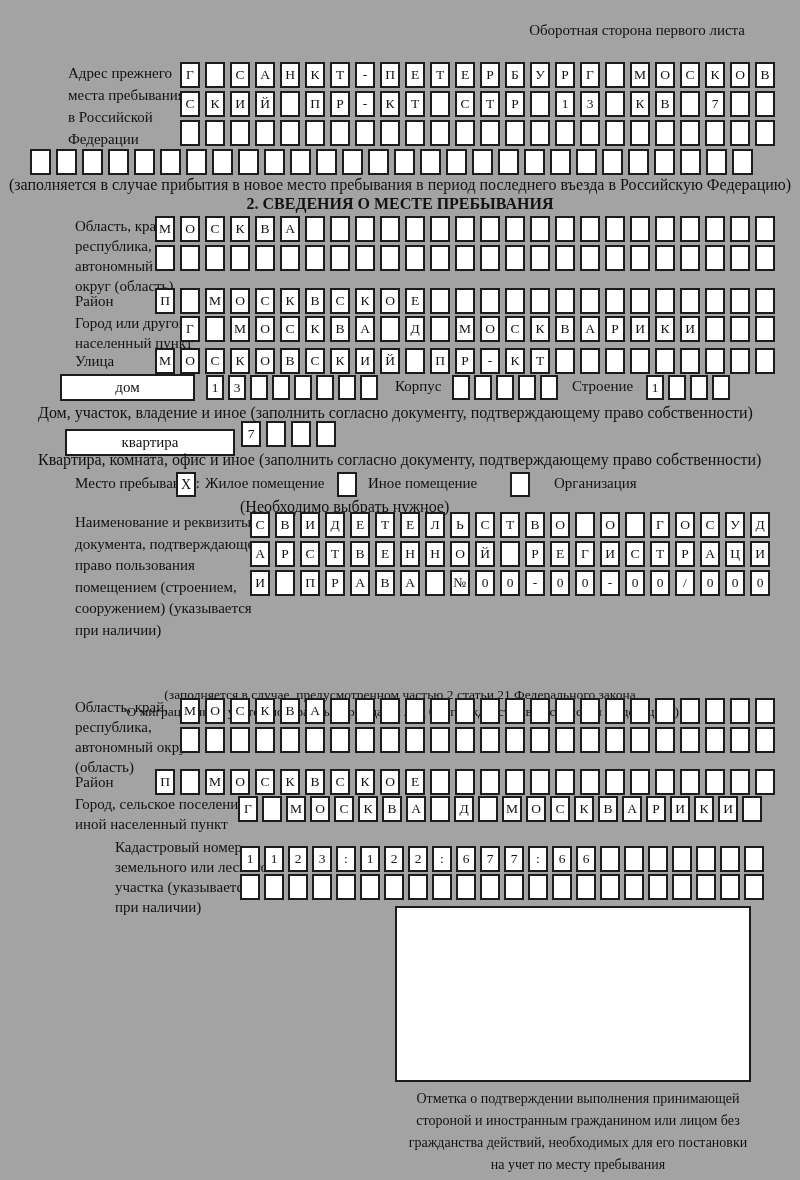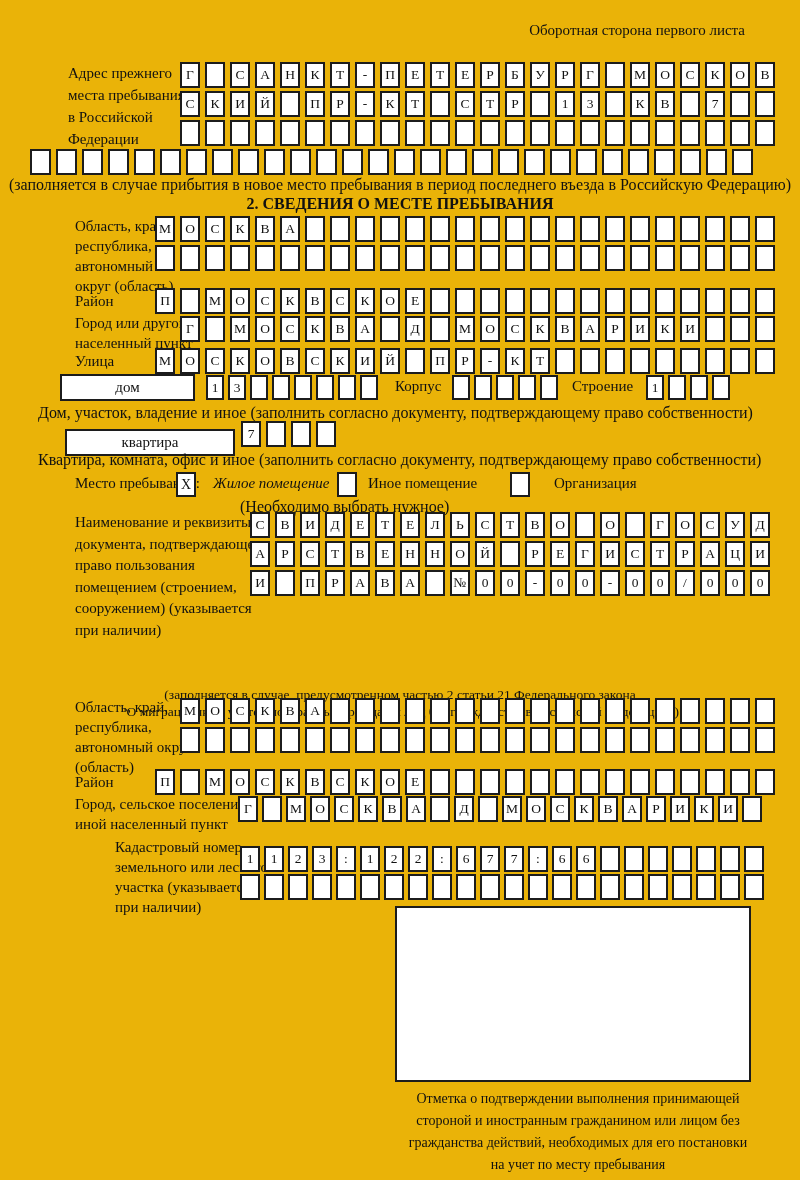--- a/index.html
+++ b/index.html
@@ -1,16 +1,16 @@
 <!DOCTYPE html>
 <html><head>
 <meta charset="utf-8">
 <style>
   html,body{margin:0;padding:0;background:#fff;}
-  #page{position:relative;width:800px;height:1180px;background:#eab308;overflow:hidden;
+  #page{position:relative;width:800px;height:1180px;background:#a3a3a3;overflow:hidden;
         font-family:"Liberation Serif",serif;color:#111;}
   .lbl{position:absolute;font-size:15px;line-height:22px;white-space:pre-line;}
   .lbl.lh20{line-height:20px;}
   .lbl.lh21{line-height:21.5px;}
   .cap{position:absolute;font-size:16px;}
   .cap.center{left:0;width:800px;text-align:center;}
   .title{position:absolute;left:0;width:800px;text-align:center;font-weight:bold;font-size:16px;}
   .cellrow{position:absolute;display:flex;gap:5px;}
   .cellrow.g4{gap:4px;}
   .cell{width:20px;height:26px;box-sizing:border-box;border:2px solid #1c1c1c;
@@ -326,21 +326,21 @@
   <div class="cellrow" style="left:241px;top:421px;">
       <span class="cell">7</span>
       <span class="cell"></span>
       <span class="cell"></span>
       <span class="cell"></span>
     </div>
   <div class="cap" style="left:38px;top:451px;">Квартира, комната, офис и иное (заполнить согласно документу, подтверждающему право собственности)</div>
 
   <div class="optlbl" style="left:75px;top:475px;">Место пребывания:</div>
   <div class="chk" style="left:176px;top:472px;">X</div>
-  <div class="optlbl" style="left:213px;top:475px;font-style:italic;">Жилое помещение</div>
+  <div class="optlbl" style="left:205px;top:475px;">Жилое помещение</div>
   <div class="chk" style="left:337px;top:472px;"></div>
   <div class="optlbl" style="left:368px;top:475px;">Иное помещение</div>
   <div class="chk" style="left:510px;top:472px;"></div>
   <div class="optlbl" style="left:554px;top:475px;">Организация</div>
   <div class="cap" style="left:240px;top:498px;">(Необходимо выбрать нужное)</div>
 
   <div class="lbl lh21" style="left:75px;top:512px;">Наименование и реквизиты
 документа, подтверждающего
 право пользования
 помещением (строением,

